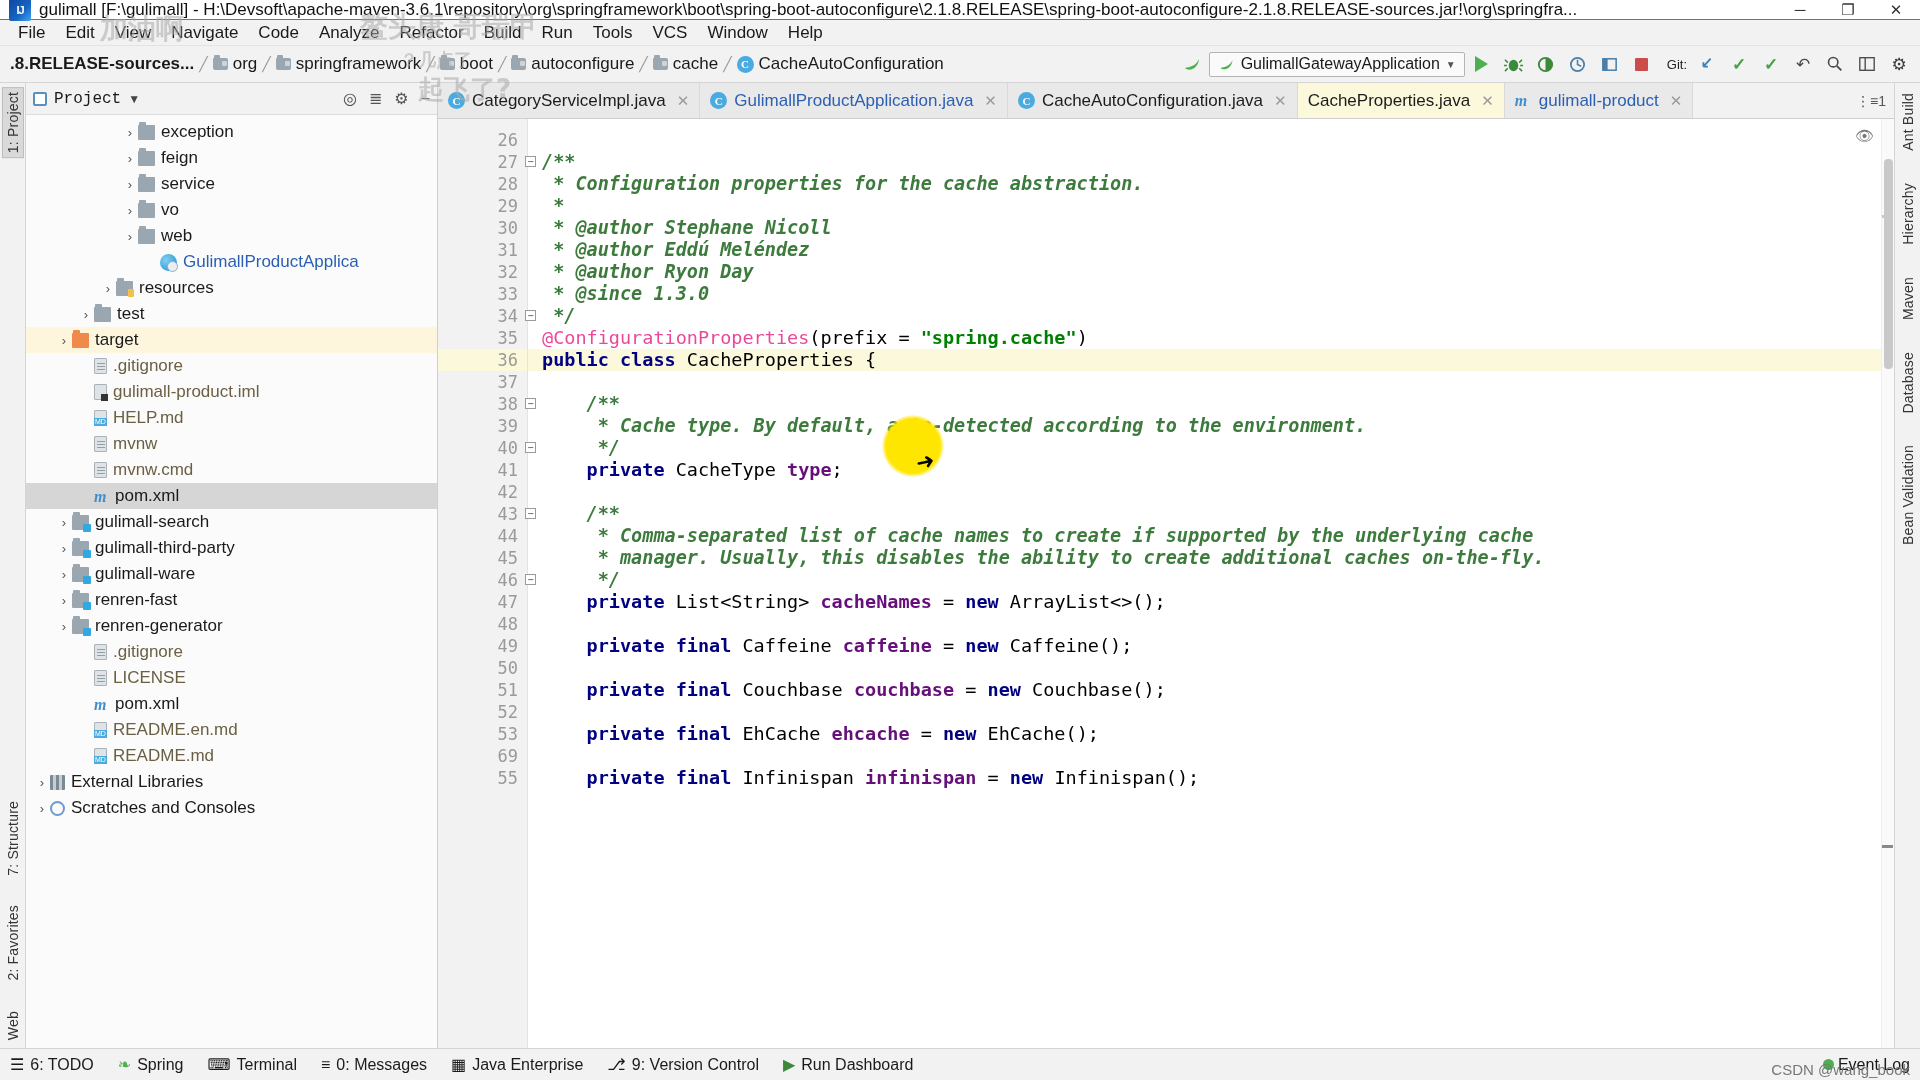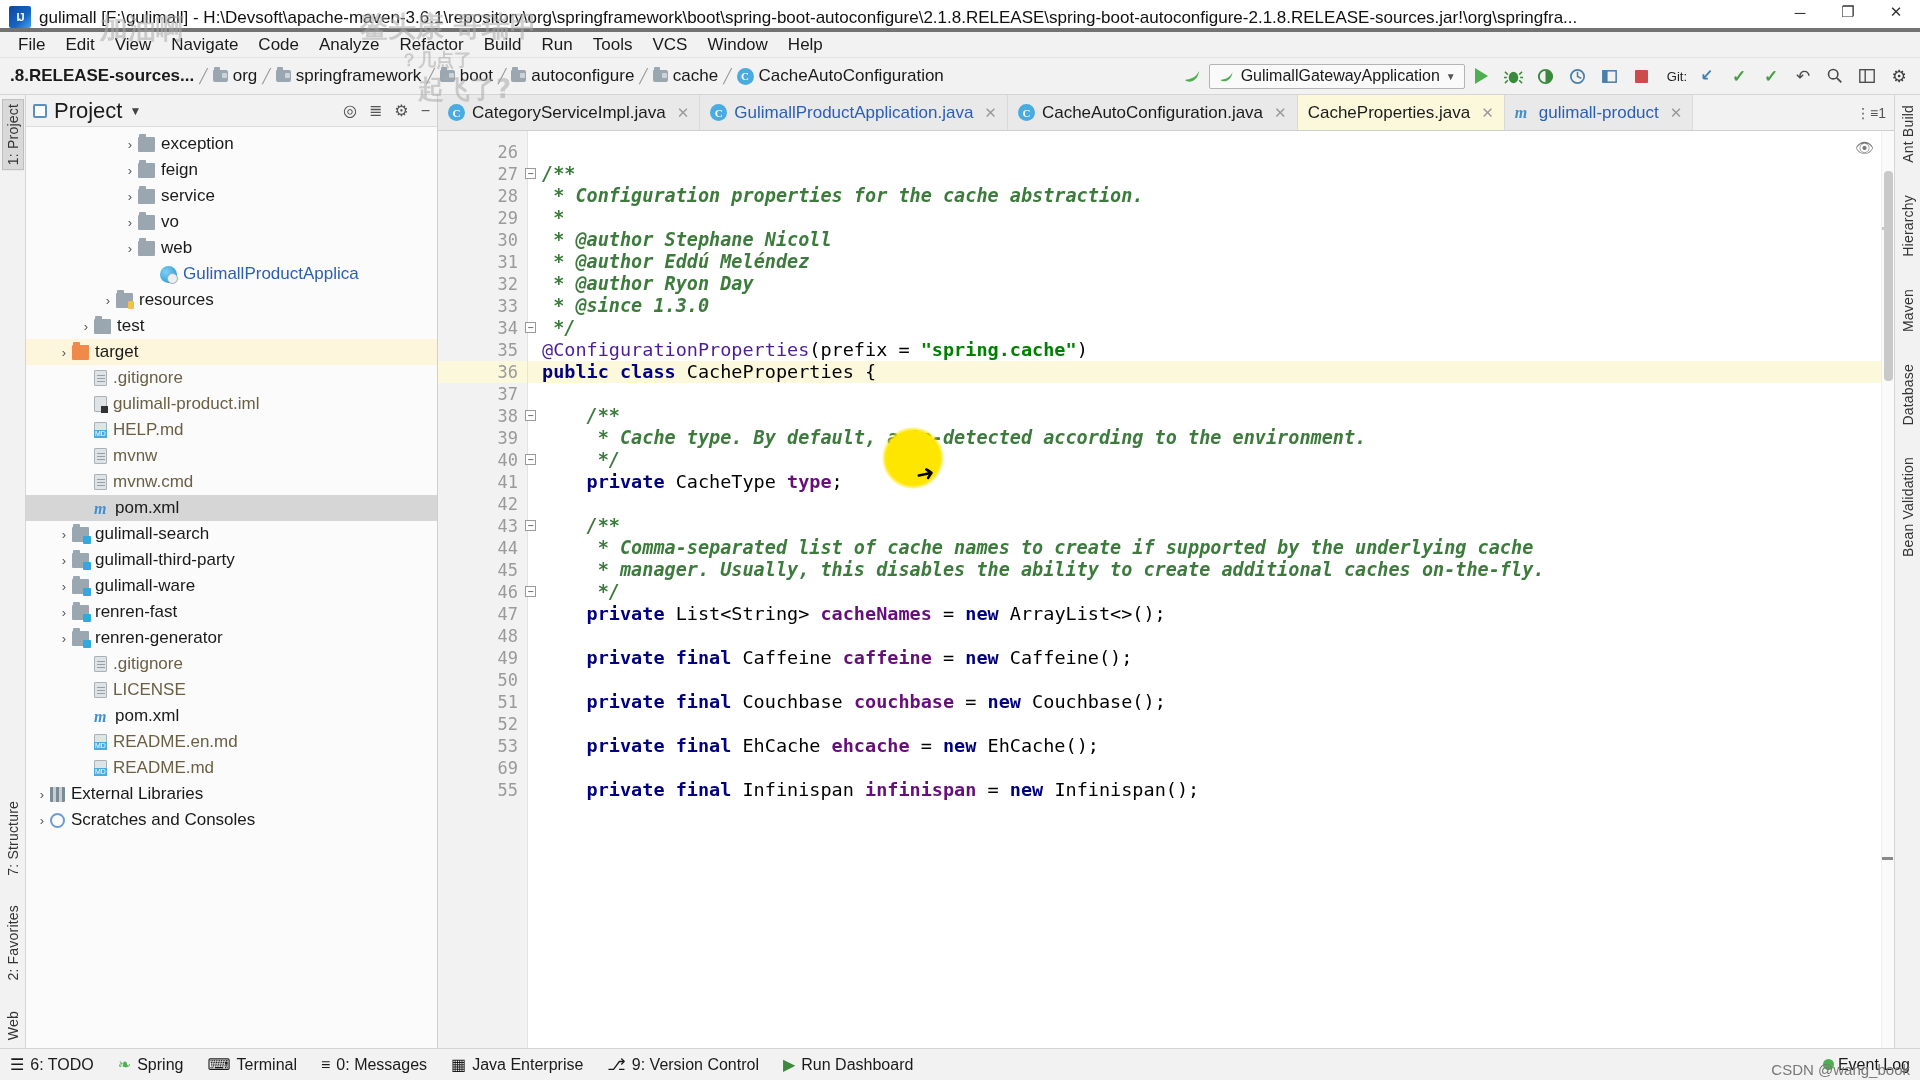--- a/index.html
+++ b/index.html
@@ -8,22 +8,22 @@
     font-family: "Liberation Sans", sans-serif;
     font-size: 17px;
     background: #f2f2f2;
     color: #1a1a1a;
     -webkit-font-smoothing: antialiased;
   }
   .app { width:1920px; height:1080px; display:flex; flex-direction:column; position:relative; background:#f0f0f0; }
 
   
   .titlebar {
-    height:32px; background:#ffffff; display:flex; align-items:flex-end;
-    border-bottom:4px solid #737373; position:relative; flex:none;
+    height:20px; background:#ffffff; display:flex; align-items:center;
+    border-bottom:1px solid #737373; position:relative; flex:none;
   }
   .ij-logo {
     width:22px; height:22px; margin:0 8px 0 9px; flex:none;
     background:linear-gradient(135deg,#0d47a1 0%,#1565c0 60%,#42a5f5 100%);
     border-radius:2px; color:#fff; font-size:11px; font-weight:bold;
     display:flex; align-items:center; justify-content:center; letter-spacing:-1px;
   }
   .title-text {
     font-size:17px; color:#111; white-space:nowrap; overflow:hidden;
     text-overflow:ellipsis; flex:1; padding-right:12px;
@@ -91,21 +91,21 @@
     width:26px; background:#f2f2f2; border-left:1px solid #d5d5d5; flex:none;
     display:flex; flex-direction:column; align-items:center; padding:6px 0; gap:24px;
   }
 
   
   .project-panel { width:412px; background:#fbfbfb; display:flex; flex-direction:column; flex:none; border-right:1px solid #cfcfcf;}
   .pp-header{
     height:32px;display:flex;align-items:center;gap:7px;padding:0 7px;background:#f2f2f2;
     border-bottom:1px solid #dcdcdc;flex:none;
   }
-  .pp-title{font-size:22px;color:#1a1a1a;}
+  .pp-title{font-size:16px;color:#1a1a1a;font-family:Liberation Mono, monospace;}
   .pp-sq{width:14px;height:14px;border:2px solid #5a8fc0;border-radius:2px;background:#fff;flex:none;}
   .pp-icons{margin-left:auto;display:flex;gap:12px;align-items:center;color:#555;font-size:16px;}
   .tree{flex:1;overflow:hidden;padding-top:4px;font-size:17px;}
   .trow{height:26px;display:flex;align-items:center;white-space:nowrap;}
   .trow.sel-target{background:#fdf6dd;}
   .trow.sel-pom{background:#d6d6d6;}
   .tarrow{width:16px;text-align:center;color:#555;font-size:13px;flex:none;}
   .tlabel{margin-left:6px;}
   .tlabel.bold{font-weight:normal;}
   .tlabel.blue{color:#2b5fb3;}
@@ -165,21 +165,21 @@
   .code{
     flex:1;font-family:"DejaVu Sans Mono",monospace;font-size:18.5px;line-height:22px;
     padding:10px 0 0 14px;white-space:pre;overflow:hidden;position:relative;color:#000;
   }
   .cl{height:22px;}
   .cl.hl{background:#fbf8dc;margin-left:-14px;padding-left:14px;}
   .kw{color:#000080;font-weight:bold;}
   .cmb{color:#3d7b3d;font-weight:bold;font-style:italic;}
   .tag{color:#3d7b3d;font-weight:bold;font-style:italic;}
   .str{color:#008000;font-weight:bold;}
-  .ann{color:#4c1d95;}
+  .ann{color:#ec4899;}
   .fld{color:#660e7a;font-weight:bold;}
   .typ{color:#000;}
 
   .scroll-v{
     position:absolute;right:0;top:0;width:13px;height:100%;background:#fafafa;border-left:1px solid #eee;
   }
   .scroll-thumb{position:absolute;left:2px;top:40px;width:9px;height:210px;background:#c9c9c9;border-radius:4px;}
   .err-mark{position:absolute;right:1px;width:11px;height:3px;}
   .eyeicon{position:absolute;right:20px;top:8px;color:#777;font-size:15px;}
 

